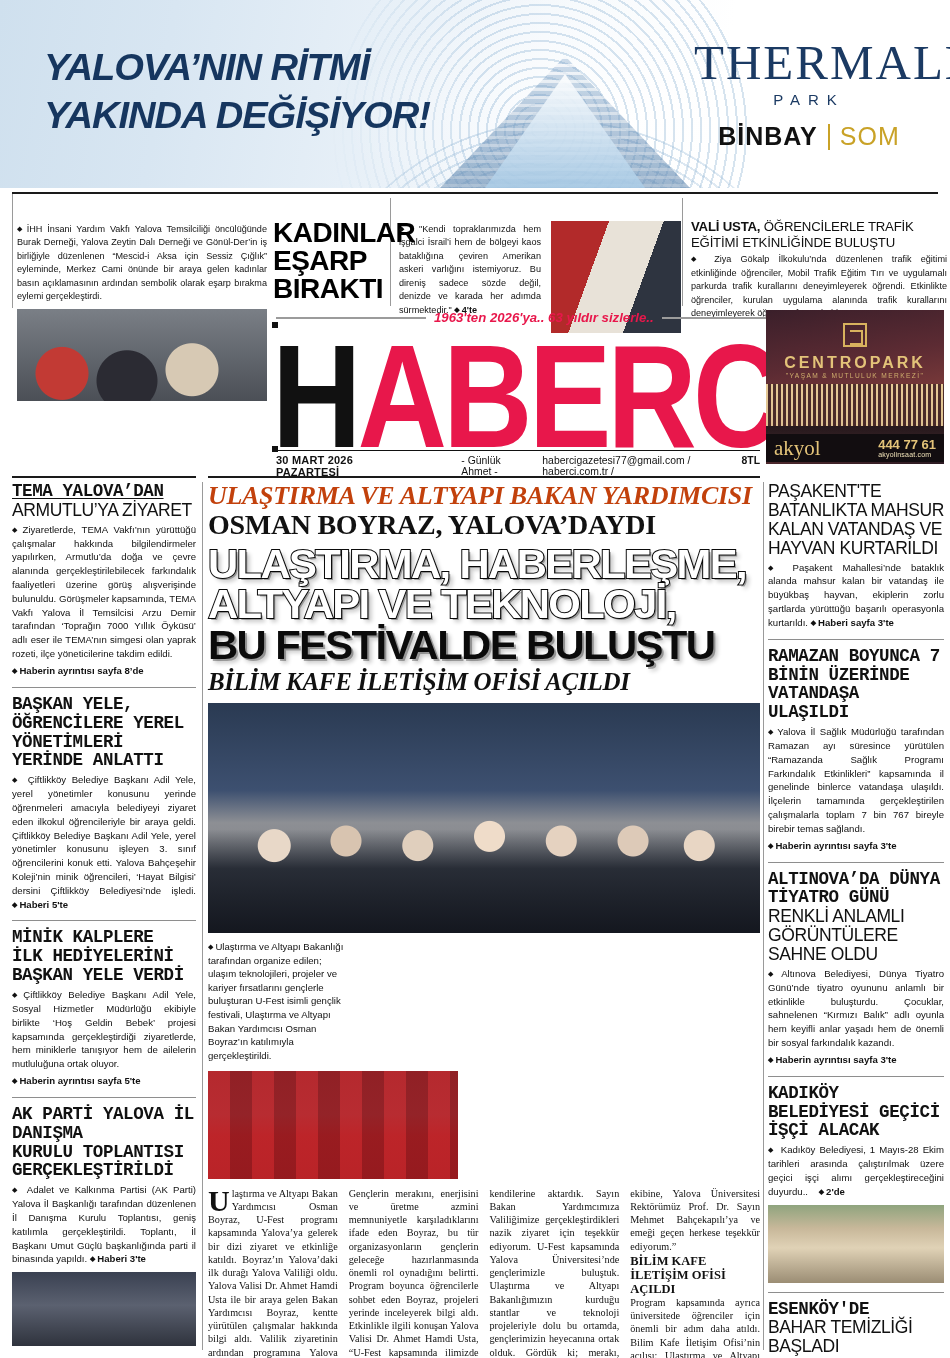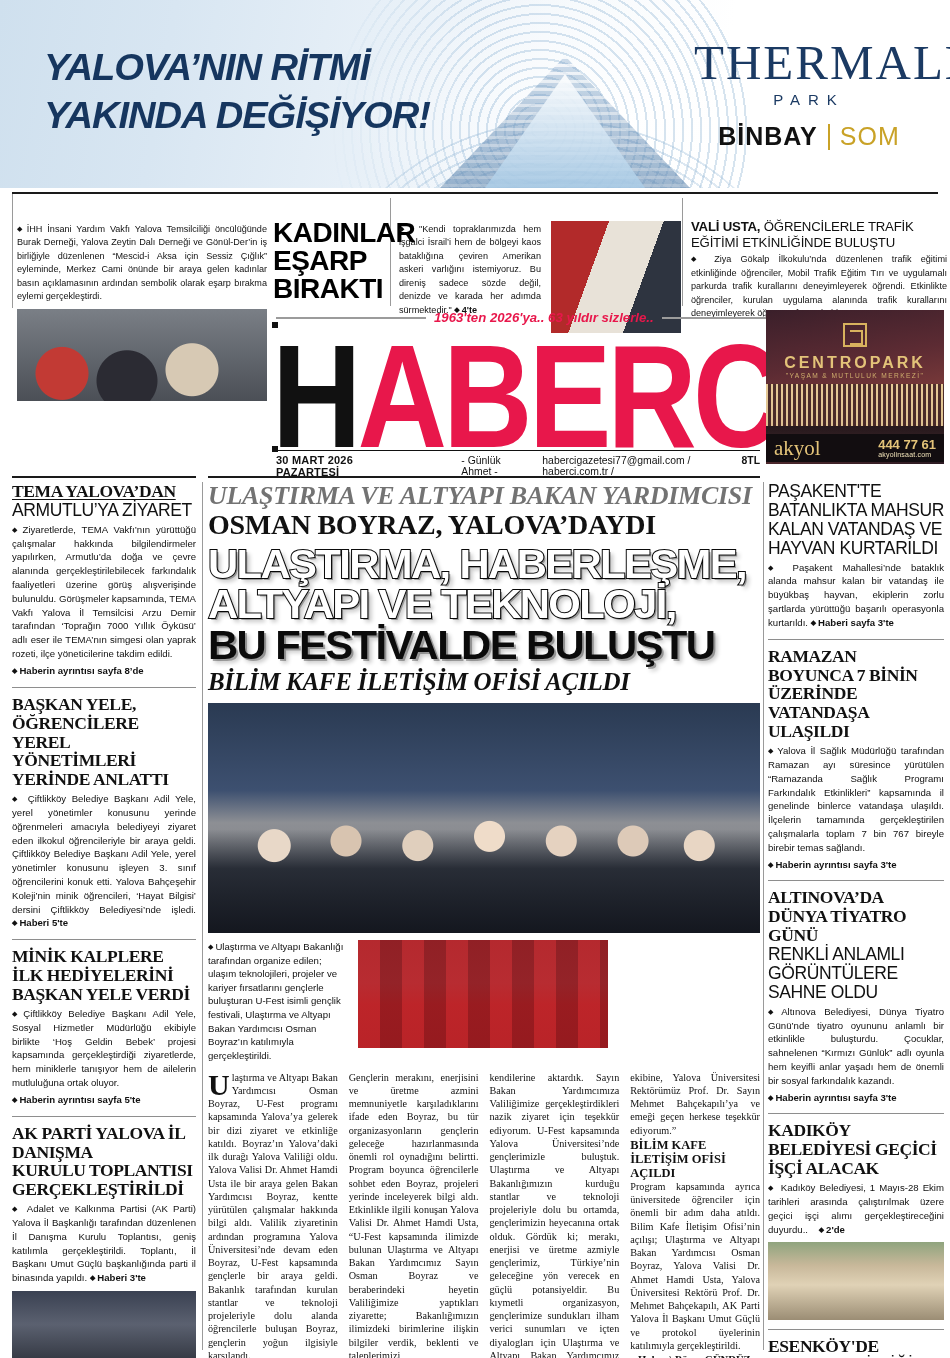--- a/index.html
+++ b/index.html
@@ -180,36 +180,36 @@
   .ad-akyol .phone { color:#e3c379; font-weight:bold; font-size:13px; line-height:1.05; text-align:right; }
   .ad-akyol .site { color:#f0e2b8; font-size:7px; letter-spacing:.2px; }
 
   
   .col-left { position:absolute; left:12px; top:482px; width:184px; }
   .col-right { position:absolute; left:768px; top:482px; width:176px; }
   .col-main { position:absolute; left:208px; top:482px; width:552px; }
   .sep-thin { height:1px; background:#8e8e8e; margin:9px 0 7px; }
 
   .hl {
-    font-family:Liberation Serif, serif;
+    font-family:Liberation Mono, monospace;
     font-weight:bold; font-size:17.5px; line-height:1.08;
     letter-spacing:-.4px; color:#111;
   }
   .hl.u { text-decoration: underline; text-underline-offset:2px; }
   .hl-light { font-weight:normal; font-size:17.5px; line-height:1.08; letter-spacing:-.4px; color:#111; }
   .body-t {
     font-family:"Liberation Sans", sans-serif;
     font-size:9.6px; line-height:1.44; color:#111; text-align:justify; margin-top:3px;
   }
   .bul:before { content:"\25C6"; font-size:7px; margin-right:2px; vertical-align:1px; }
 
   
   .kicker-it {
     font-family:"Liberation Serif", serif; font-style:italic; font-weight:bold;
-    font-size:26px; line-height:1.06; letter-spacing:-.3px; color:#737373;
+    font-size:26px; line-height:1.06; letter-spacing:-.3px; color:#c2410c;
   }
   .kicker-bold {
     font-family:"Liberation Serif", serif; font-weight:bold;
     font-size:28px; line-height:1.08; letter-spacing:-.3px; color:#111;
   }
   .mega {
     font-family:"Liberation Sans", sans-serif; font-weight:bold;
     font-size:41px; line-height:.99; letter-spacing:-1.6px; color:#0b0b0b;
     transform:scaleX(1.02); transform-origin:left top;
     text-shadow: 2px 2px 0 rgba(0,0,0,.30), 4px 4px 4px rgba(0,0,0,.22);
@@ -219,21 +219,21 @@
     -webkit-text-stroke: 2px #0b0b0b;
     paint-order: stroke fill;
   }
   .subhead-it {
     font-family:"Liberation Serif", serif; font-style:italic; font-weight:bold;
     font-size:25px; line-height:1.1; letter-spacing:-.3px; color:#111; margin-top:2px;
   }
 
   .main-photo { width:552px; height:230px; margin-top:8px; position:relative; overflow:hidden; }
 
-  .cap-row { display:flex; gap:8px; margin-top:7px; }
+  .cap-row { display:flex; gap:8px; margin-top:7px;flex-direction:column; }
   .cap { font-size:9.6px; line-height:1.42; color:#111; }
   .cap-left { width:142px; }
   .cap-right { width:140px; }
   .cap-photo { width:250px; height:108px; position:relative; overflow:hidden; }
 
   .story-cols { display:flex; gap:11px; margin-top:8px; }
   .story-col { width:176px; }
   .story-col p {
     font-family:"Liberation Serif", serif;
     font-size:10.2px; line-height:1.3; text-align:justify; color:#111;
@@ -479,21 +479,21 @@
     <div>
       <div class="hl">RAMAZAN BOYUNCA 7 BİNİN ÜZERİNDE VATANDAŞA ULAŞILDI</div>
       <div class="body-t bul">Yalova İl Sağlık Müdürlüğü tarafından Ramazan ayı süresince yürütülen “Ramazanda Sağlık Programı Farkındalık Etkinlikleri” kapsamında il genelinde binlerce vatandaşa ulaşıldı. İlçelerin tamamında gerçekleştirilen çalışmalarla toplam 7 bin 767 bireyle birebir temas sağlandı.</div>
       <div class="body-t bul" style="font-weight:bold;text-align:left">Haberin ayrıntısı sayfa 3'te</div>
     </div>
     <div class="sep-thin"></div>
 
     <div>
       <div class="hl">ALTINOVA’DA DÜNYA TİYATRO GÜNÜ</div>
       <div class="hl-light">RENKLİ ANLAMLI GÖRÜNTÜLERE SAHNE OLDU</div>
-      <div class="body-t bul">Altınova Belediyesi, Dünya Tiyatro Günü’nde tiyatro oyununu anlamlı bir etkinlikle buluşturdu. Çocuklar, sahnelenen “Kırmızı Günlük” adlı oyunla hem keyifli anlar yaşadı hem de önemli bir sosyal farkındalık kazandı.</div>
+      <div class="body-t bul">Altınova Belediyesi, Dünya Tiyatro Günü’nde tiyatro oyununu anlamlı bir etkinlikle buluşturdu. Çocuklar, sahnelenen “Kırmızı Balık” adlı oyunla hem keyifli anlar yaşadı hem de önemli bir sosyal farkındalık kazandı.</div>
       <div class="body-t bul" style="font-weight:bold;text-align:left">Haberin ayrıntısı sayfa 3'te</div>
     </div>
     <div class="sep-thin"></div>
 
     <div>
       <div class="hl">KADIKÖY BELEDİYESİ GEÇİCİ İŞÇİ ALACAK</div>
       <div class="body-t bul">
         <span>Kadıköy Belediyesi, 1 Mayıs-28 Ekim tarihleri arasında çalıştırılmak üzere geçici işçi alımı gerçekleştireceğini duyurdu..</span>
         <span class="bul" style="font-weight:bold;margin-left:8px">2'de</span>
       </div>

